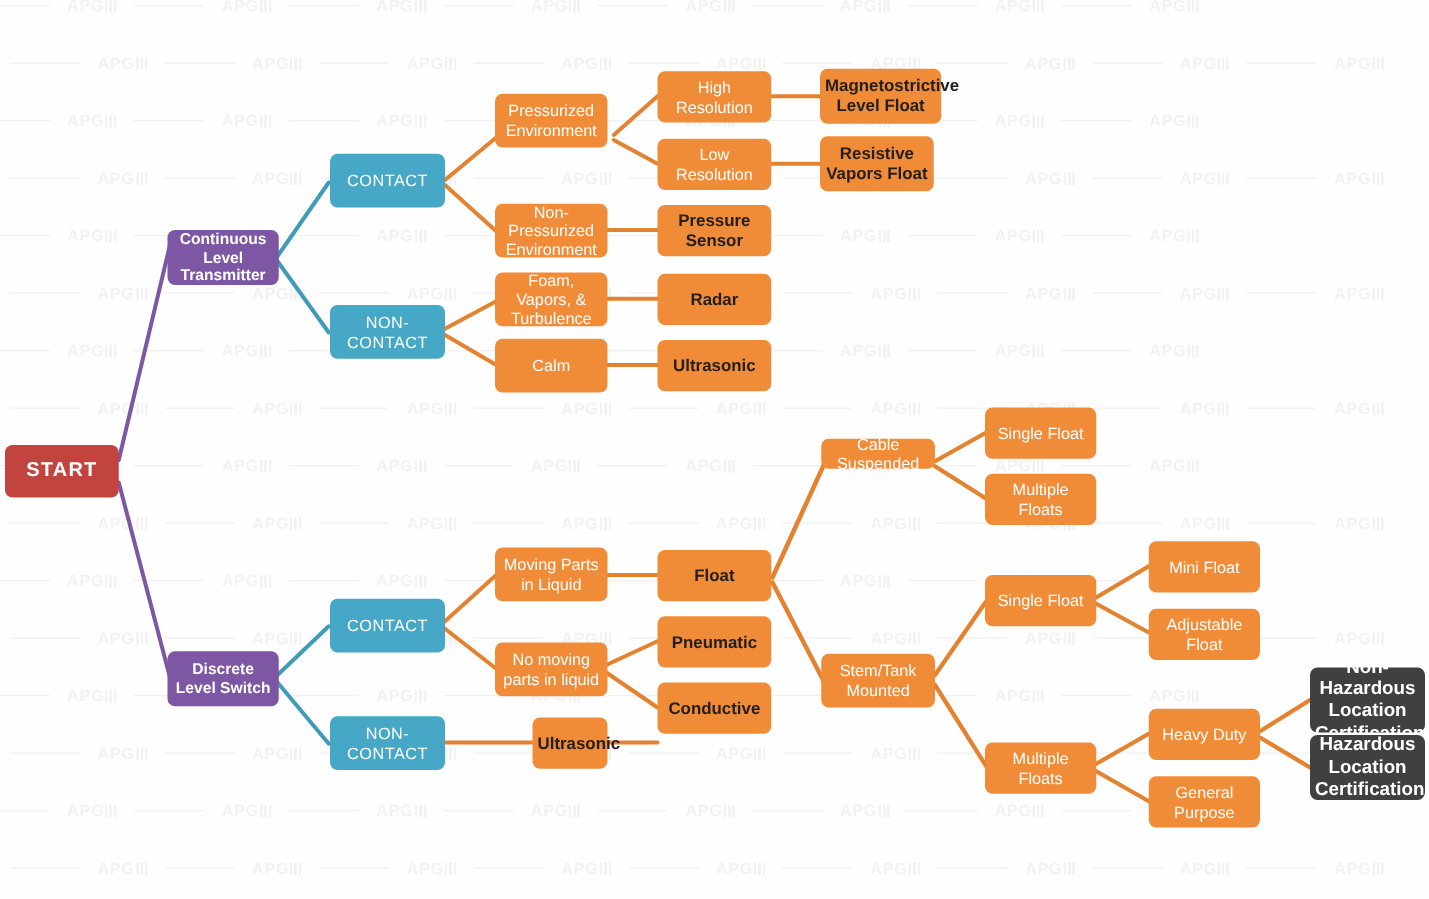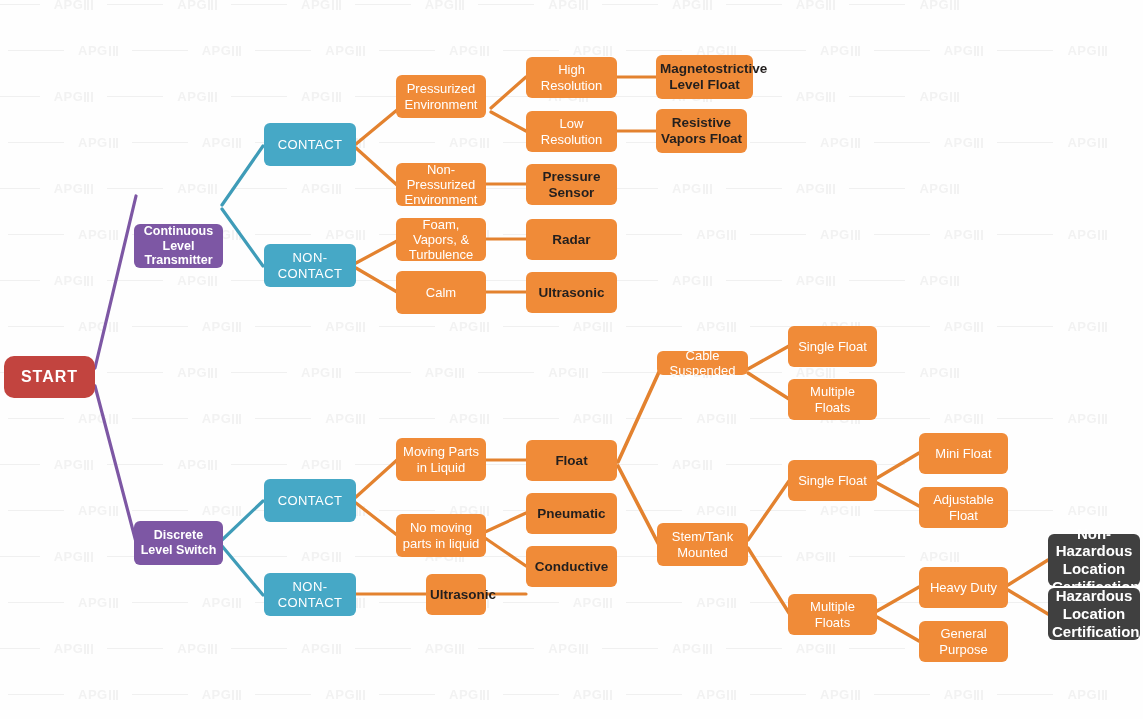--- a/index.html
+++ b/index.html
@@ -50,21 +50,21 @@
     border-radius:6px;
     display:flex;align-items:center;justify-content:center;
     text-align:center;
     line-height:1.18;
     z-index:3;
     padding:2px 4px;
   }
   .node span{display:block;width:100%;}
   .n-start{
     background:#c2443f;color:#ffffff;
-    font-size:16px;font-weight:bold;letter-spacing:1px;border-radius:10px;
+    font-size:16px;font-weight:bold;letter-spacing:1px;
   }
   .n-purple{
     background:#7d57a4;color:#ffffff;
     font-size:12.5px;font-weight:bold;
   }
   .n-teal{
     background:#46a8c6;color:#ffffff;
     font-size:13px;font-weight:normal;letter-spacing:0.4px;
   }
   .n-orange{
@@ -745,21 +745,21 @@
 
       <path d="M1008 585 L1048 560" stroke="#e3822f" stroke-width="3.4"></path>
       <path d="M1008 590 L1048 614" stroke="#e3822f" stroke-width="3.4"></path>
     </g>
   </svg>
 
   <div class="node n-start" style="left:4px;top:356px;width:91px;height:42px;">
     <span>START</span>
   </div>
 
-  <div class="node n-purple" style="left:134px;top:184px;width:89px;height:44px;margin-top:40px;">
+  <div class="node n-purple" style="left:134px;top:184px;width:89px;height:44px;">
     <span>Continuous  Level Transmitter</span>
   </div>
 
   <div class="node n-purple" style="left:134px;top:521px;width:89px;height:44px;">
     <span>Discrete Level Switch</span>
   </div>
 
   <div class="node n-teal" style="left:264px;top:123px;width:92px;height:43px;">
     <span>CONTACT</span>
   </div>

